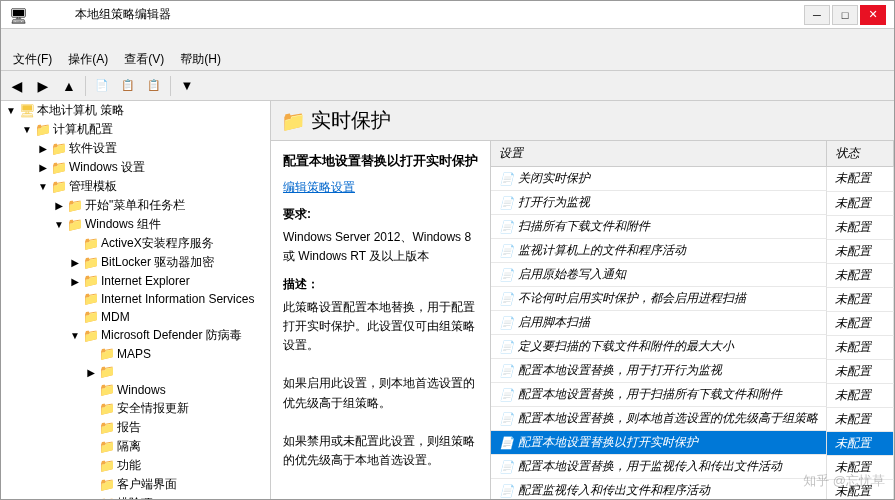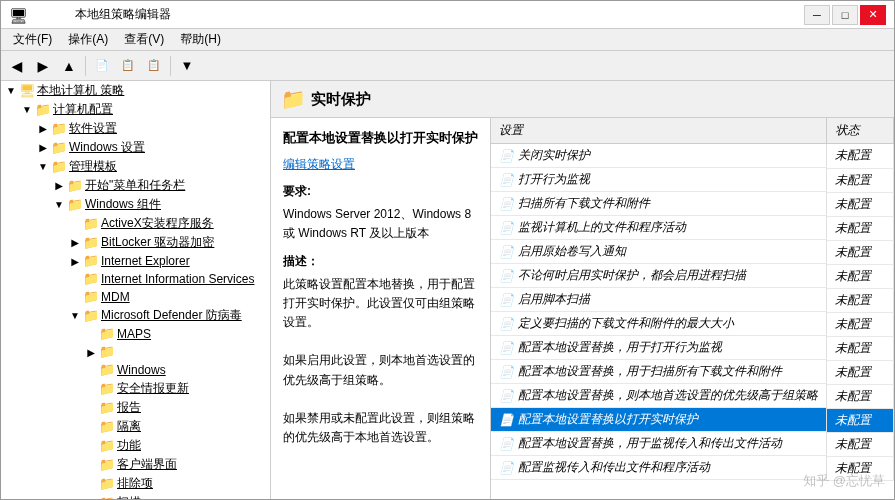--- a/index.html
+++ b/index.html
@@ -59,20 +59,21 @@
       font-size: 11px;
       cursor: pointer;
     }
     .menu-bar {
       background: #f0f0f0;
       display: flex;
       padding: 2px 4px;
       border-bottom: 1px solid #ccc;
       height: 22px;
       align-items: center;
+      margin-top: 20px;
     }
     .menu-item {
       padding: 2px 8px;
       cursor: pointer;
       font-size: 12px;
     }
     .toolbar {
       background: #f0f0f0;
       display: flex;
       align-items: center;
@@ -132,21 +133,20 @@
       height: 16px;
       flex-shrink: 0;
       margin-right: 2px;
     }
     .folder-icon {
       color: #f5c842;
       font-size: 13px;
     }
     .tree-label {
       font-size: 12px;
-      text-decoration: underline;
     }
     .right-panel {
       flex: 1;
       background: #fff;
       display: flex;
       flex-direction: column;
       overflow: hidden;
     }
     .right-header {
       background: #f0f0f0;
@@ -156,22 +156,22 @@
       align-items: center;
       gap: 6px;
     }
     .right-header-icon {
       width: 24px;
       height: 24px;
       color: #f5c842;
       font-size: 20px;
     }
     .right-header-title {
-      font-size: 15px;
-      font-weight: bold;
+      font-size: 20px;
+      font-weight: normal;
     }
     .right-content {
       display: flex;
       flex: 1;
       overflow: hidden;
     }
     .description-panel {
       width: 220px;
       padding: 10px 12px;
       border-right: 1px solid #ccc;

